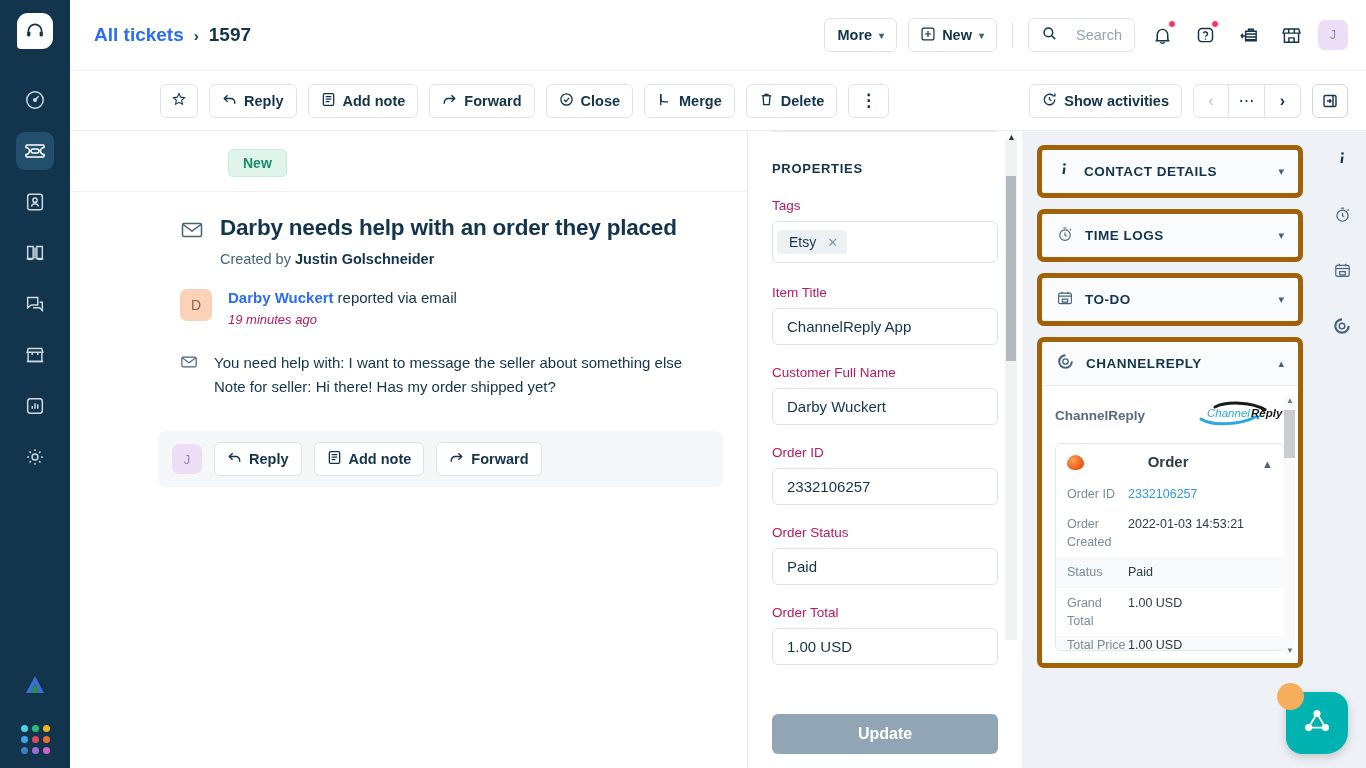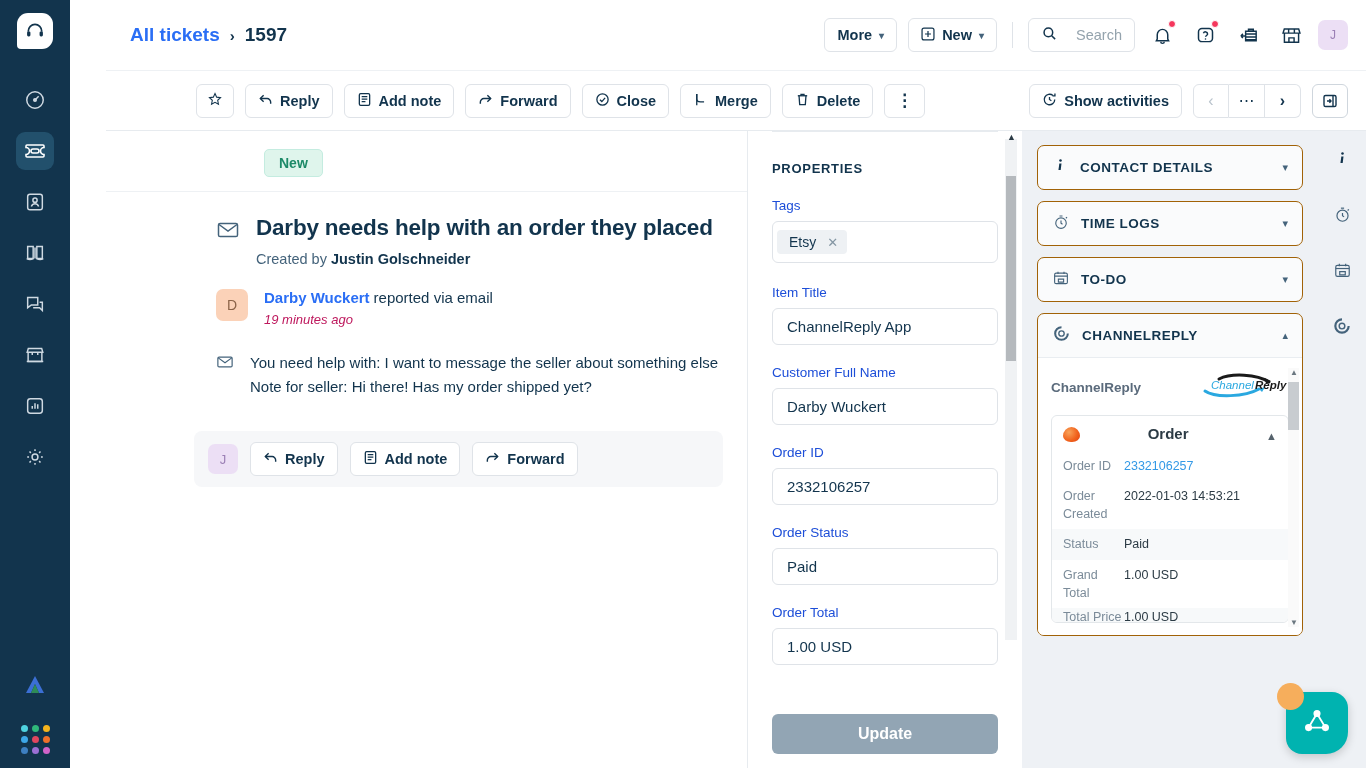--- a/index.html
+++ b/index.html
@@ -33,21 +33,21 @@
     color:#cfd9e2;
   }
   .rail-item.active { background:#22506c; }
   .rail-item svg { display:block; }
   .rail-bottom { position:absolute; bottom:14px; left:0; width:70px;
     display:flex; flex-direction:column; align-items:center; gap:22px; }
   .grid-dots { display:grid; grid-template-columns:repeat(3,7px); grid-gap:4px; }
   .grid-dots i { width:7px; height:7px; border-radius:50%; display:block; }
 
   
-  .main { flex:1; display:flex; flex-direction:column; height:768px; min-width:0;margin-left:36px; }
+  .main { flex:1; display:flex; flex-direction:column; height:768px; min-width:0; }
 
   
   .topbar {
     height:71px; min-height:71px; background:#fff;
     display:flex; align-items:center; padding:0 18px 0 24px;
     border-bottom:1px solid #eef1f4;
   }
   .crumbs { display:flex; align-items:center; gap:10px; font-size:19px; }
   .crumb-link { color:#2a6ef5; font-weight:600; cursor:pointer; }
   .crumb-sep { color:#12344d; font-size:15px; font-weight:700; }
@@ -132,21 +132,21 @@
   }
 
   
   .props {
     width:275px; min-width:275px; background:#fff;
     border-left:1px solid #e7ebef; position:relative;
     padding:30px 24px 0 24px; overflow:hidden;
   }
   .props-divider { position:absolute; top:0; left:24px; right:24px; height:1px; background:#e7ebef; }
   .props-title { font-size:13px; letter-spacing:.7px; color:#12344d; font-weight:700; margin-bottom:22px; }
-  .field-label { font-size:13.5px; color:#1d4ed8; margin-bottom:8px; }
+  .field-label { font-size:13.5px; color:#be185d; margin-bottom:8px; }
   .field-box {
     border:1px solid #dfe3e8; border-radius:6px; background:#fff;
     min-height:37px; display:flex; align-items:center; padding:0 14px;
     font-size:15px; color:#12344d; margin-bottom:20px; cursor:text;
   }
   .field-box.tagbox { padding:8px 4px; min-height:41px; margin-bottom:22px;}
   .tag-chip {
     background:#eef1f4; border-radius:4px; padding:4px 9px 4px 12px;
     display:inline-flex; align-items:center; gap:11px;
     font-size:14px; color:#12344d;
@@ -165,21 +165,21 @@
   .props-scroll .thumb { position:absolute; top:37px; left:1px; width:10px; height:185px; background:#b5b9bd; }
   .props-scroll .arrow-up { position:absolute; top:-7px; left:2px; color:#2c3b45; font-size:9px; }
 
   
   .rightbar {
     width:296px; min-width:296px; background:#eef1f5;
     padding:14px 15px 0 15px; display:flex; flex-direction:column; gap:11px;
     overflow:hidden; position:relative;
   }
   .acc {
-    background:#fafbfc; border:1px solid #a16207; border-radius:7px;
+    background:#fafbfc; border:5px solid #a16207; border-radius:7px;
     overflow:hidden;
   }
   .acc-head {
     height:43px; display:flex; align-items:center; gap:11px; padding:0 14px;
     cursor:pointer;
   }
   .acc-title { font-size:13.5px; font-weight:700; letter-spacing:.5px; color:#12344d; flex:1; }
   .acc-chev { color:#44637b; font-size:11px; }
   .acc-body { background:#fff; border-top:1px solid #e9edf1; padding:14px 13px 12px 13px; position:relative; }
   .cr-head { display:flex; align-items:center; justify-content:space-between; margin-bottom:13px; }

